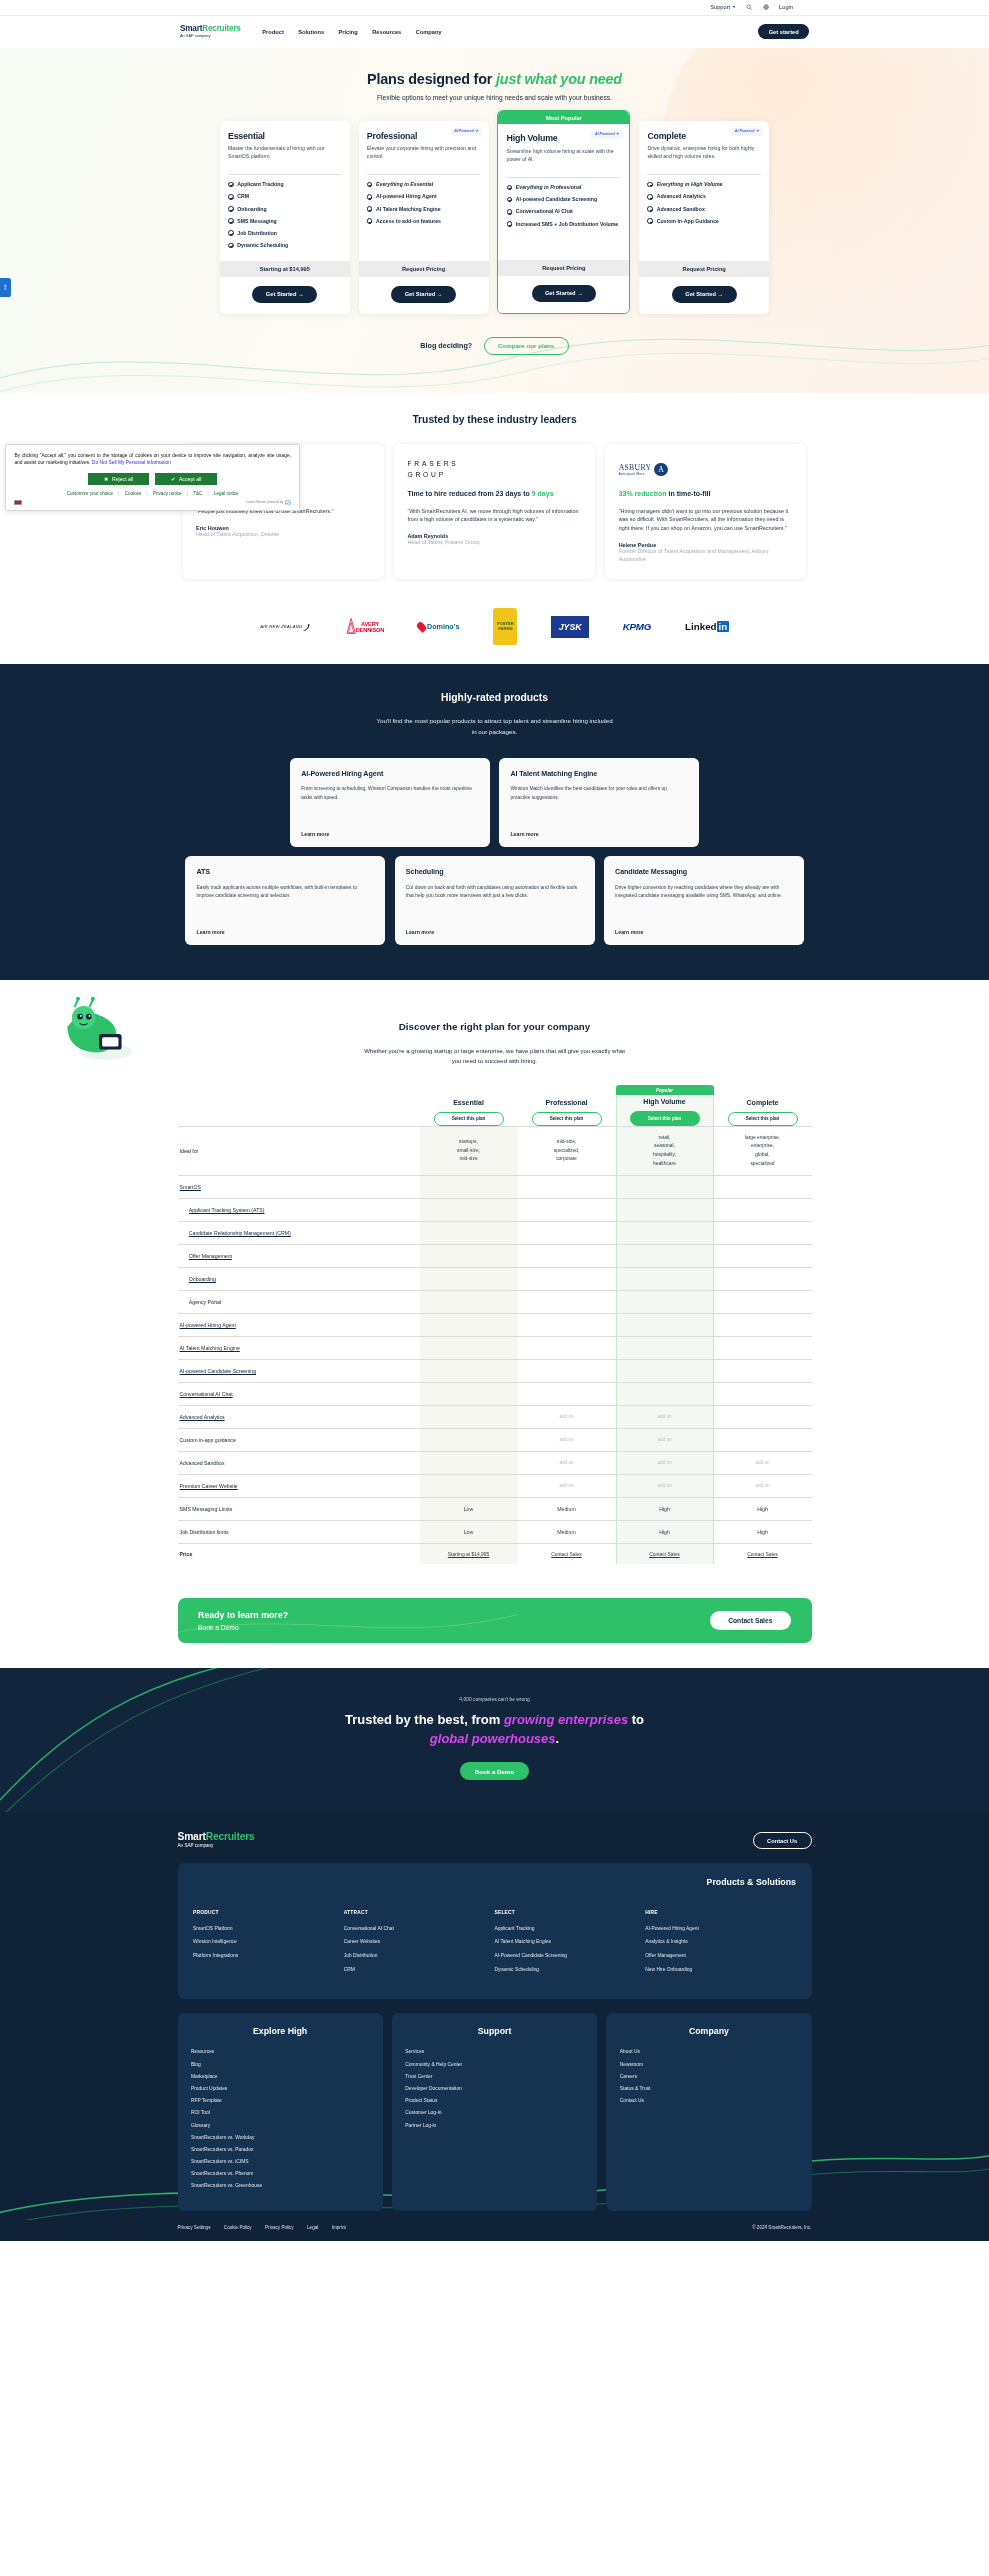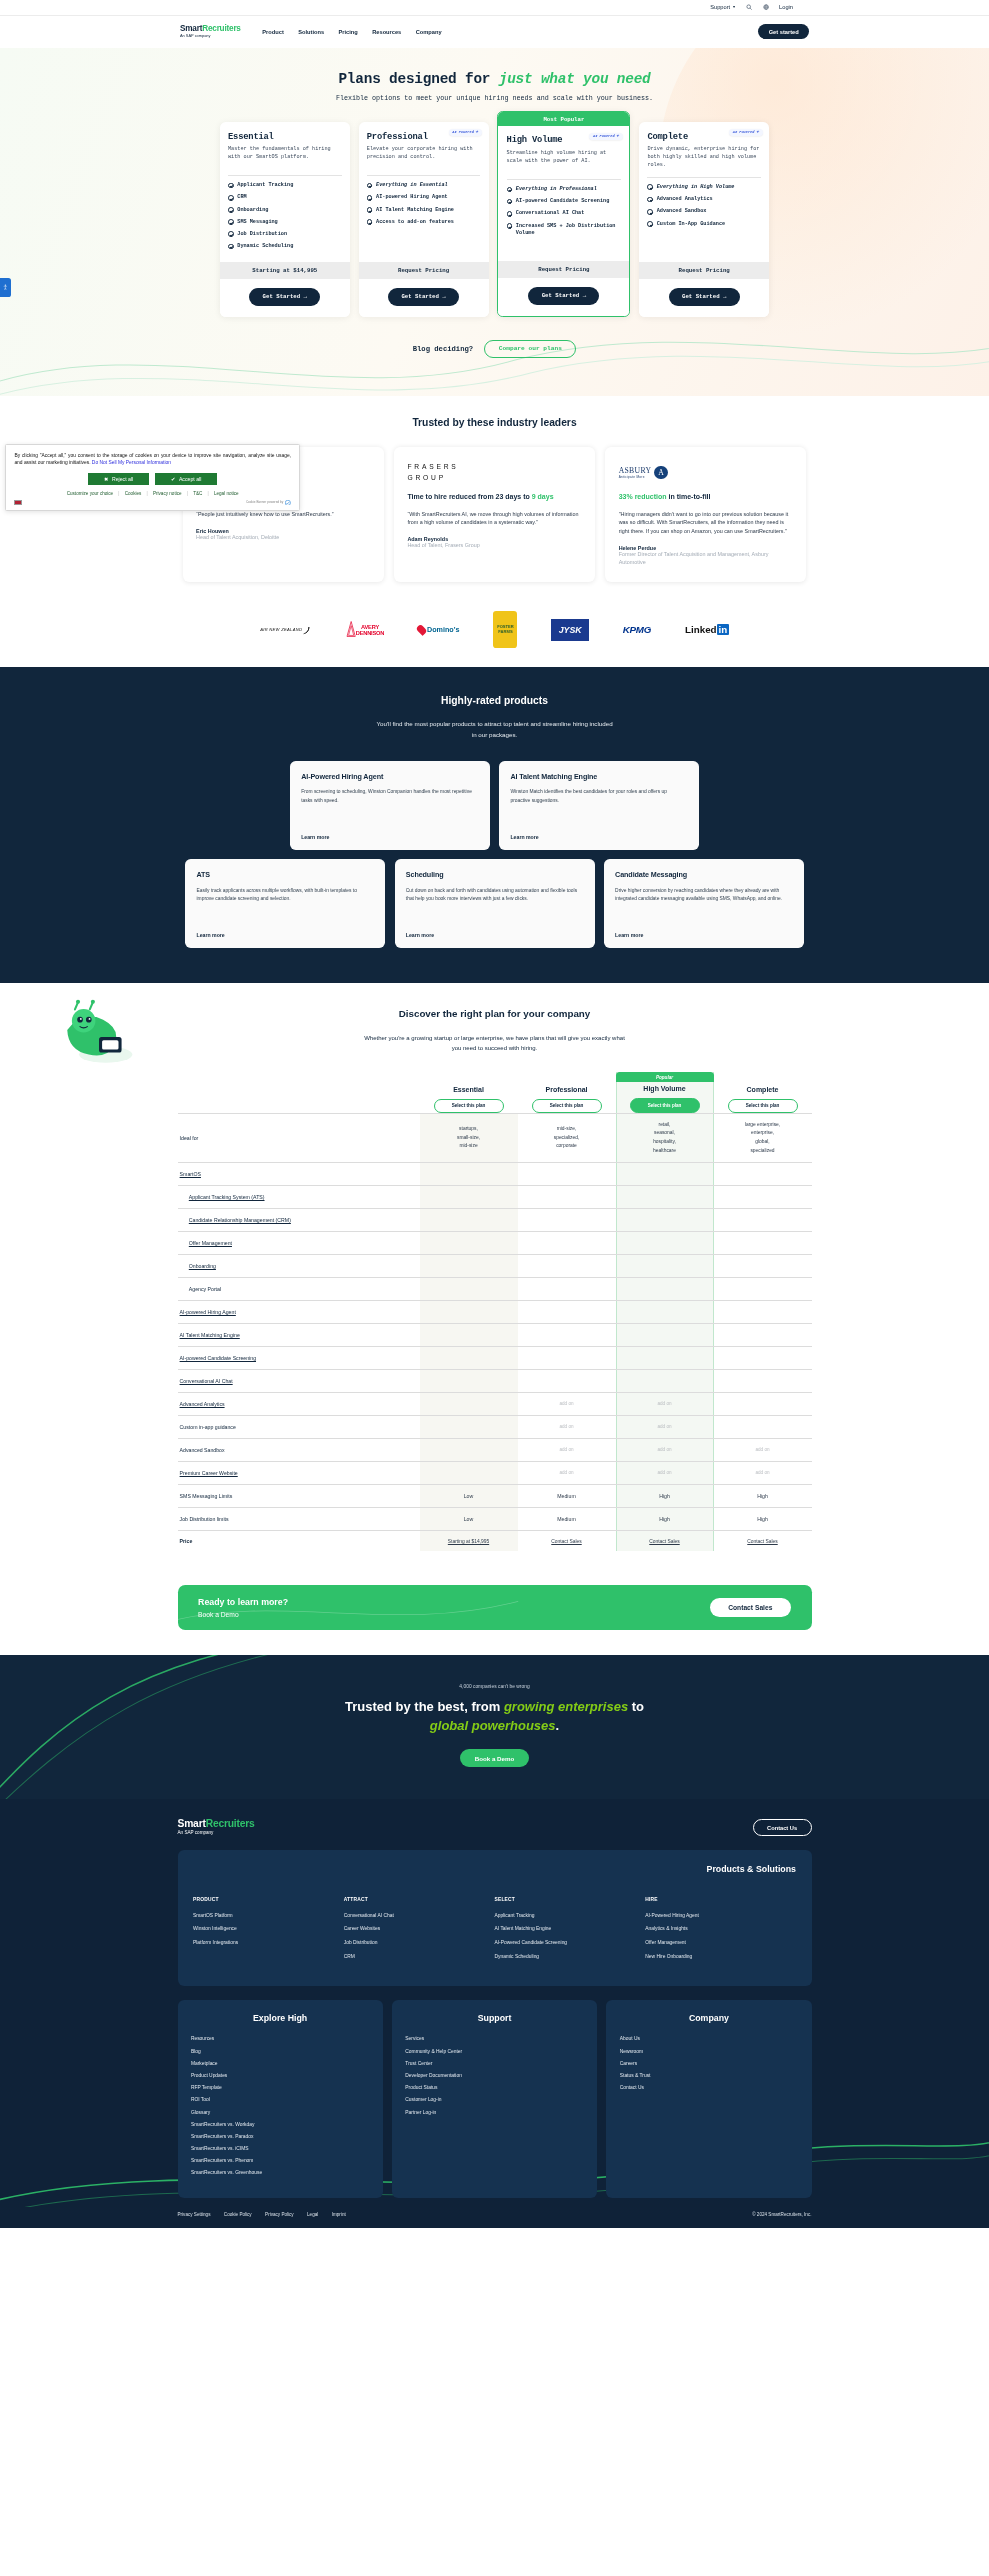--- a/index.html
+++ b/index.html
@@ -37,21 +37,21 @@
   .nav-cta {
     margin-left: auto; background: #11263c; color: #fff; border: none;
     border-radius: 10.3px; padding: 4.6px 10.3px; font-size: 5.7px; font-weight: 700;
     font-family: inherit; cursor: pointer;
   }
 
   
   .hero {
     position: relative;
     background: linear-gradient(110deg,#f6fbf4 0%, #fdfaf3 45%, #fdf1e8 100%);
-    padding: 23px 0 38px 0; overflow: hidden; font-family: Liberation Mono, monospace;
+    padding: 23px 0 38px 0; overflow: hidden;
   }
   .hero::after {
     content: ""; position: absolute; right: -62px; top: -82px;
     width: 392px; height: 392px; border-radius: 50%;
     background: radial-gradient(circle at 30% 30%, rgba(255,225,200,.55), rgba(255,255,255,0) 65%);
     pointer-events: none;
   }
   .hero-swoosh { position: absolute; left: 0; bottom: 0; width: 100%; height: 113px; pointer-events: none; }
   .hero h1 { text-align: center; font-size: 14.4px; font-weight: 800; letter-spacing: -0.2px; }
   .hero h1 em { color: #2fc16a; font-style: italic; }
@@ -186,21 +186,21 @@
   }
   .pcard h3 { font-size: 7.2px; font-weight: 800; letter-spacing: -0.1px; }
   .pcard p { font-size: 4.9px; line-height: 1.8; color: #32404f; margin-top: 7.2px; }
   .pcard .learn {
     font-size: 5.2px; font-weight: 700; margin-top: auto; padding-top: 9.3px; cursor: pointer; color: #11263c;
   }
 
   
   .compare { background: #fff; padding: 25px 0 15.5px 0; position: relative; }
   .mascot { position: absolute; left: 57px; top: 11.3px; width: 82px; height: 77px; }
-  .compare h2 { text-align: center; font-size: 9.8px; font-weight: 800; }
+  .compare h2 { text-align: center; font-size: 9.8px; font-weight: 800; margin-top: 16px; }
   .compare .sub { text-align: center; font-size: 6px; line-height: 1.8; margin: 13.4px auto 0; max-width: 268px; }
 
   .table-wrap { width: 634px; margin: 17.5px auto 0; position: relative; }
   .ctable { width: 100%; border-collapse: collapse; table-layout: fixed; }
   .ctable col.feature { width: 242px; }
   .ctable col.plan { width: 98px; }
   .ctable th, .ctable td { padding: 0; vertical-align: middle; }
   .col-head { text-align: center; padding-bottom: 5.2px; vertical-align: bottom; }
   .col-head .pop-tab {
     background: #2fc16a; color: #fff; font-size: 4.6px; font-weight: 700; font-style: italic;
@@ -241,21 +241,21 @@
     padding: 6.2px 18.5px; font-size: 6.7px; font-weight: 800; font-family: inherit; cursor: pointer;
   }
 
   
   .trustband {
     background: #11263c; color: #fff; padding: 29px 0 32px 0; text-align: center;
     position: relative; overflow: hidden;
   }
   .trustband .tiny { font-size: 4.9px; color: #c9d3dd; }
   .trustband h2 { font-size: 13px; font-weight: 800; line-height: 1.45; margin-top: 9.3px; }
-  .trustband h2 em { color: #84cc16; font-style: italic; }
+  .trustband h2 em { color: #d946ef; font-style: italic; }
   .trustband .book {
     margin-top: 13.4px; background: #2fc16a; color: #fff; border: none; border-radius: 10.3px;
     padding: 5.2px 14.4px; font-size: 6.2px; font-weight: 800; font-family: inherit; cursor: pointer;
   }
   .band-swoosh { position: absolute; inset: 0; pointer-events: none; }
 
   
   .footer { background: #0f2238; color: #fff; padding: 20.6px 0 0 0; position: relative; overflow: hidden; }
   .footer-inner { width: 634px; margin: 0 auto; position: relative; z-index: 3; }
   .footer-top { display: flex; align-items: flex-start; justify-content: space-between; }

